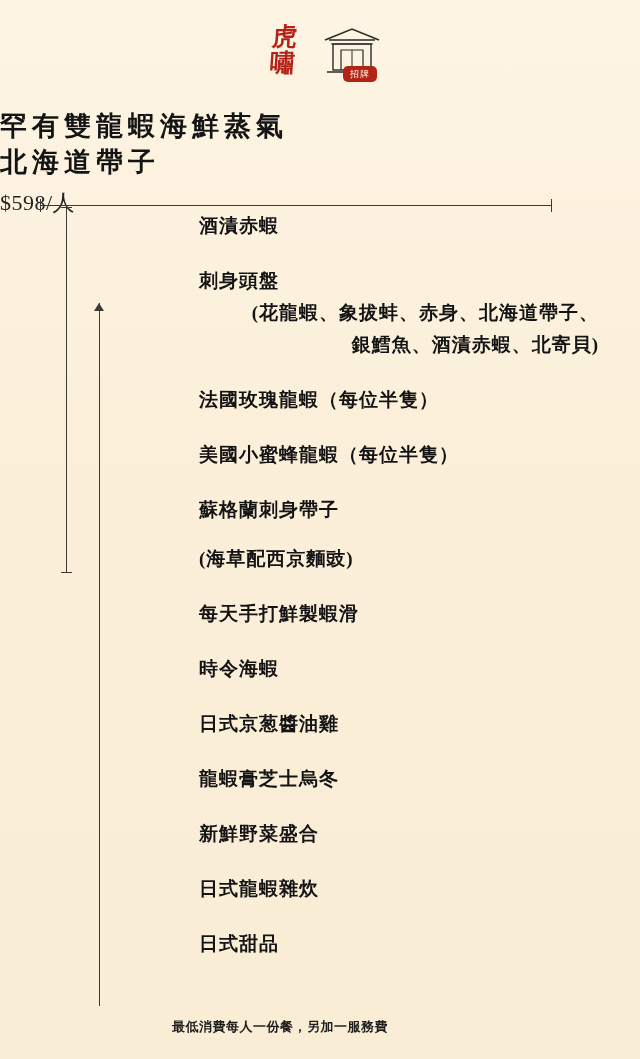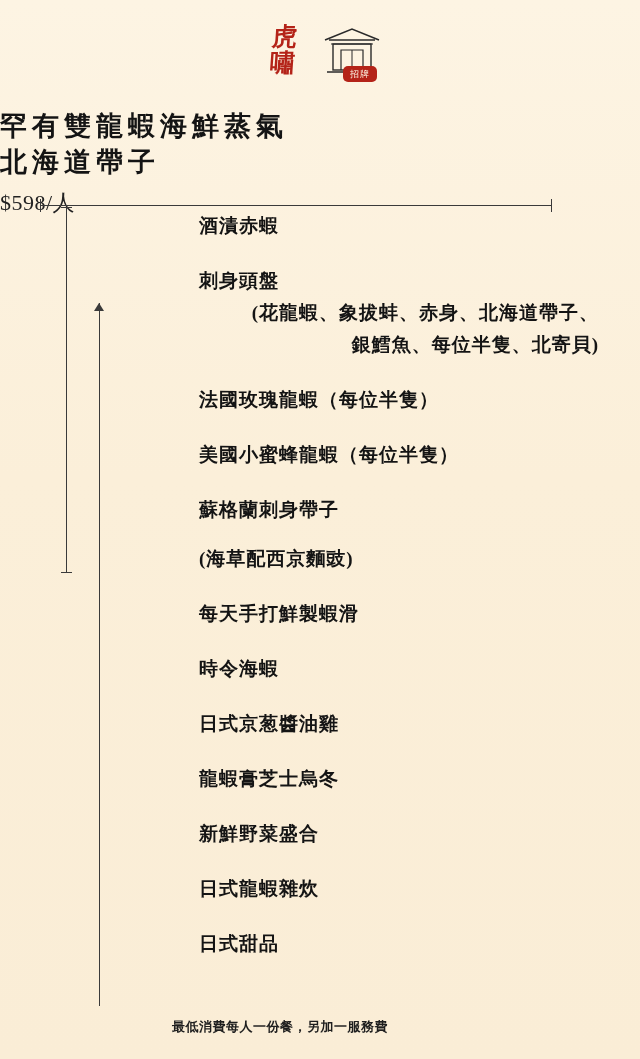--- a/index.html
+++ b/index.html
@@ -243,21 +243,21 @@
   <div class="vline-inner"></div>
   <div class="vline-inner-arrow"></div>
 
   <div class="menu">
     <div class="menu-item">
       <span>酒漬赤蝦</span>
     </div>
     <div class="menu-item">
       <span>刺身頭盤</span>
       <span class="sub-line">(花龍蝦、象拔蚌、赤身、北海道帶子、</span>
-      <span class="sub-line">銀鱈魚、每位半隻、北寄貝)</span>
+      <span class="sub-line">銀鱈魚、酒漬赤蝦、北寄貝)</span>
     </div>
     <div class="menu-item">
       <span>法國玫瑰龍蝦（每位半隻）</span>
     </div>
     <div class="menu-item">
       <span>美國小蜜蜂龍蝦（每位半隻）</span>
     </div>
     <div class="menu-item tight">
       <span>蘇格蘭刺身帶子</span>
     </div>

